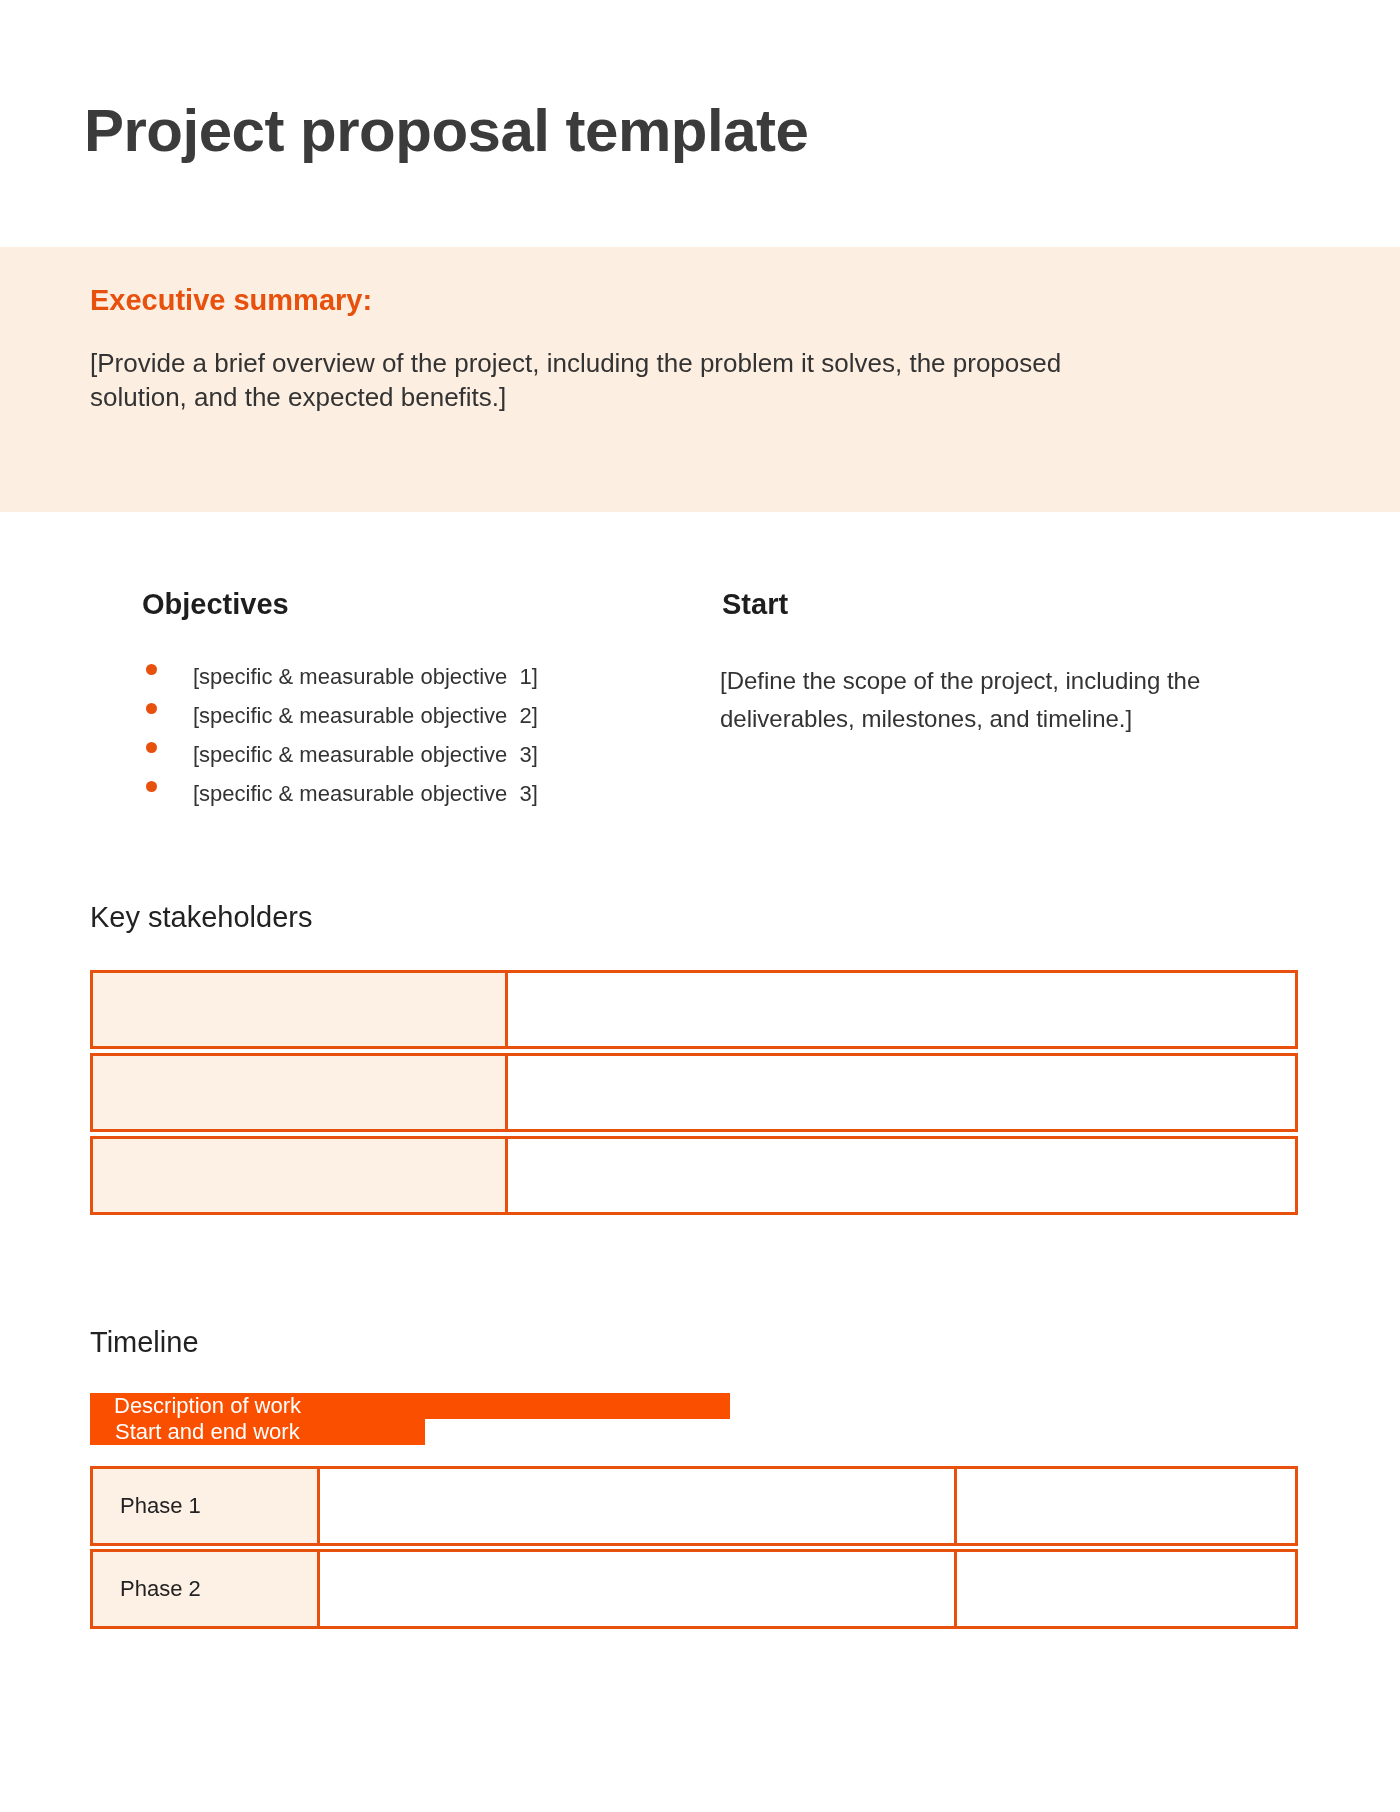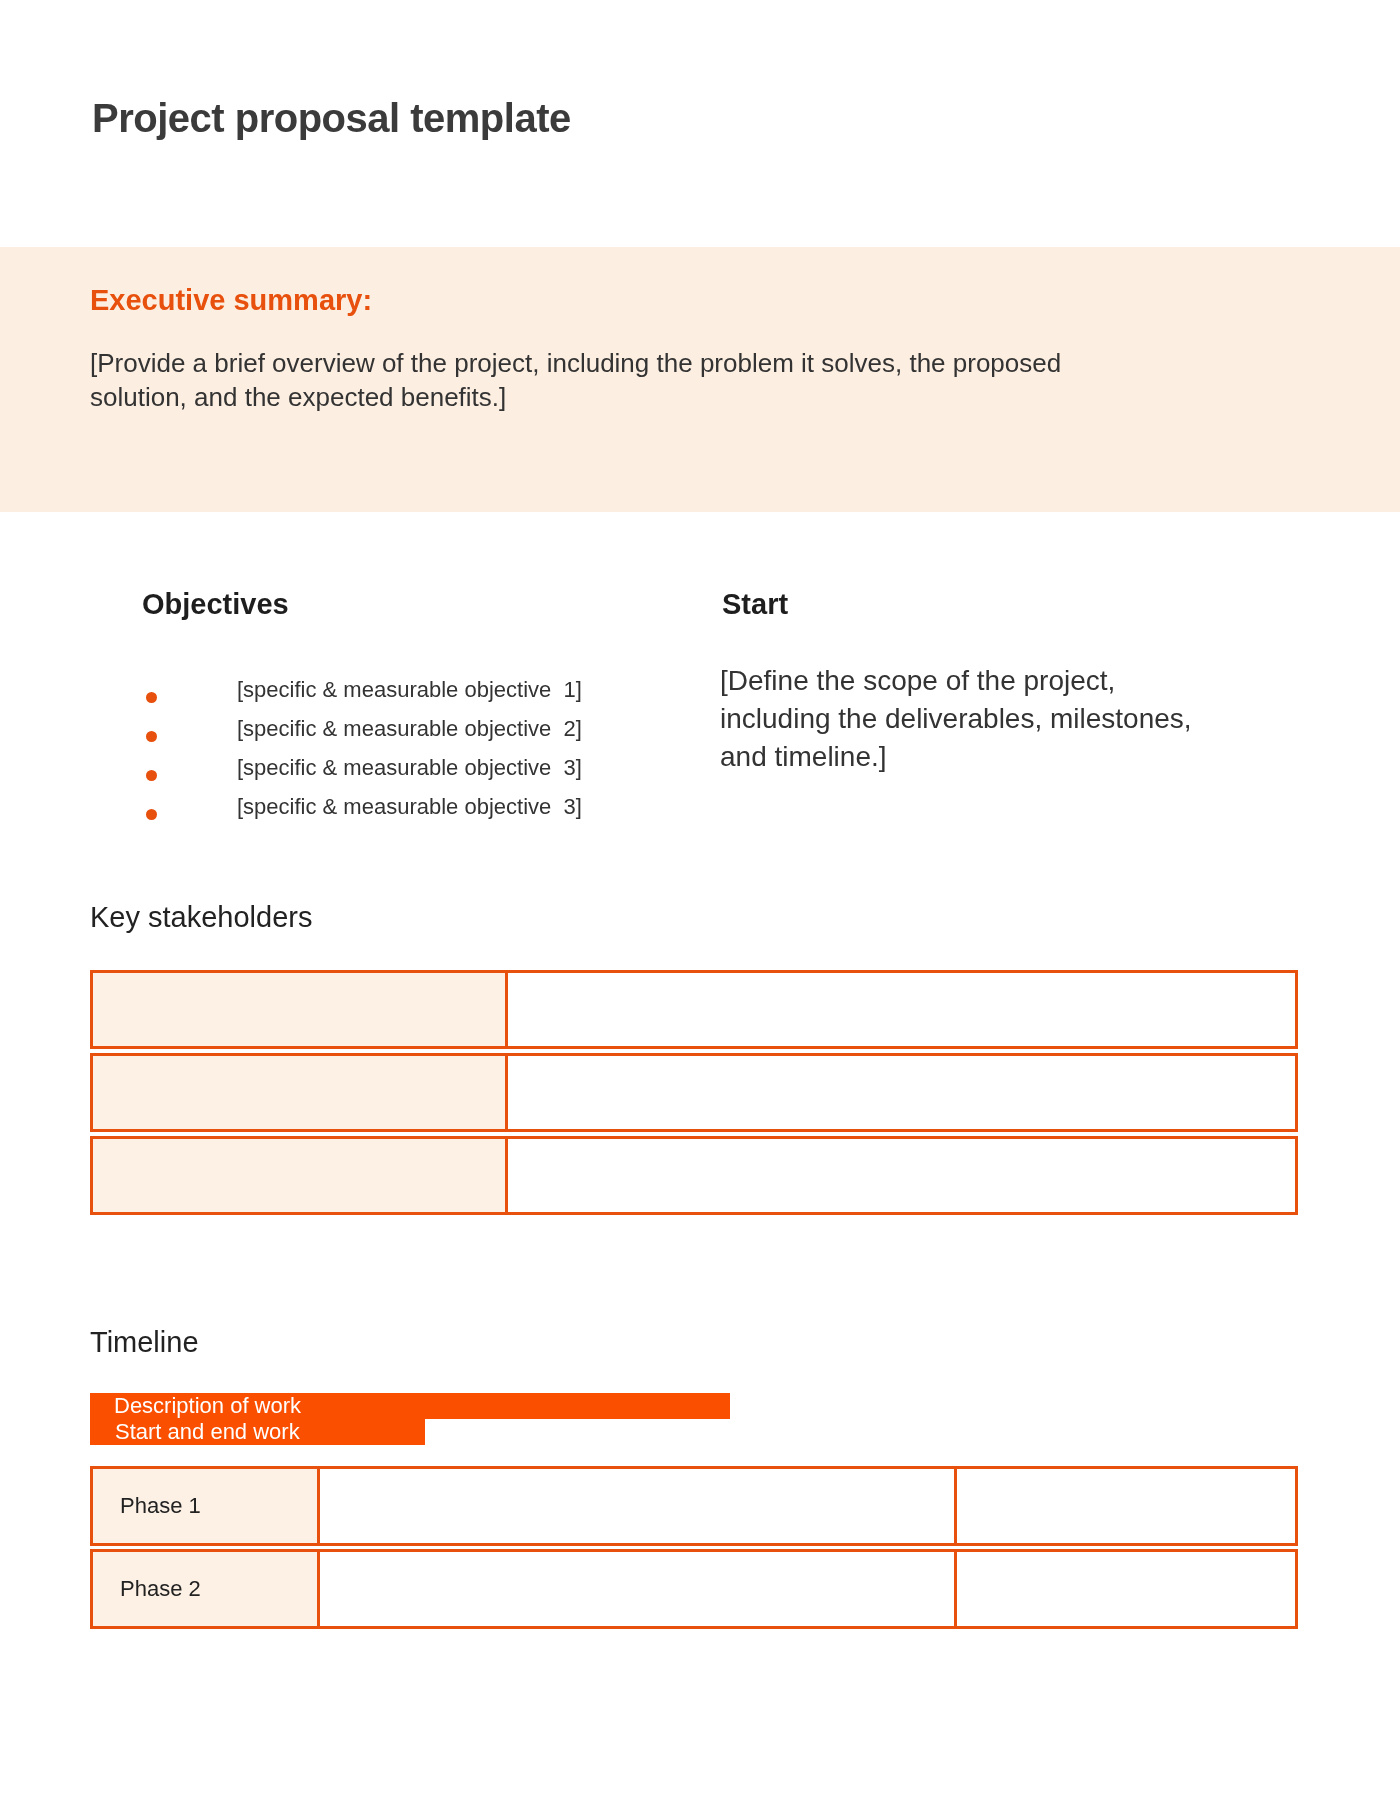--- a/index.html
+++ b/index.html
@@ -17,22 +17,22 @@
   .page {
     position: relative;
     width: 1400px;
     height: 1812px;
     background: #ffffff;
     overflow: hidden;
   }
 
   .doc-title {
     position: absolute;
-    left: 92px; top: 96px;
-    font-size: 40px;
+    left: 84px; top: 96px;
+    font-size: 60px;
     font-weight: 700;
     letter-spacing: -0.5px;
     color: var(--title-color);
   }
 
   .exec-band {
     position: absolute;
     left: 0; top: 247px;
     width: 1400px; height: 265px;
     background: var(--band-peach);
@@ -66,42 +66,41 @@
     color: #222222;
   }
 
   .objectives-list {
     position: absolute;
     left: 146px; top: 664px;
     list-style: none;
   }
   .objectives-list li {
     display: flex;
-    align-items: flex-end;
+    align-items: flex-start;
     height: 39px;
-    gap: 44px;
   }
   .bullet-dot {
     width: 11px; height: 11px;
     border-radius: 50%;
     background: var(--accent);
     margin-right: 36px;
     flex: 0 0 auto;
   }
   .obj-text {
     font-size: 22px;
     color: var(--text-color);
     white-space: pre-wrap;
   }
 
   .scope-body {
     position: absolute;
     left: 720px; top: 662px;
     width: 505px;
-    font-size: 28px;
+    font-size: 24px;
     line-height: 38px;
     color: var(--text-color);
   }
 
   .stk-table {
     position: absolute;
     left: 90px; top: 970px;
     width: 1208px;
   }
   .stk-row {

